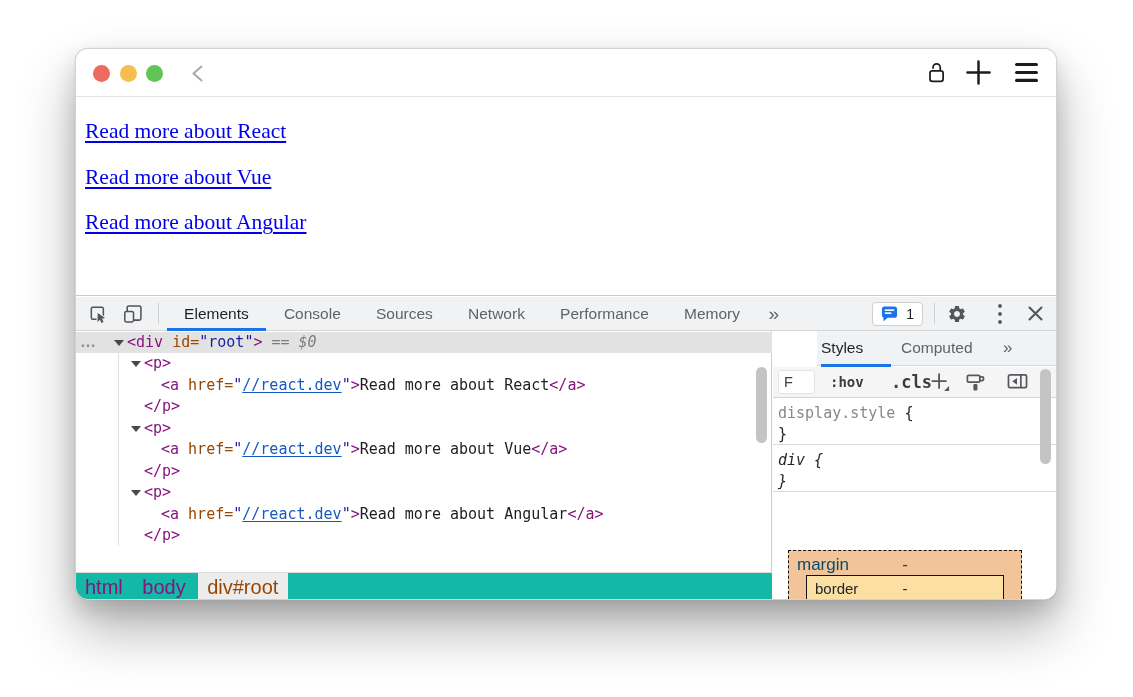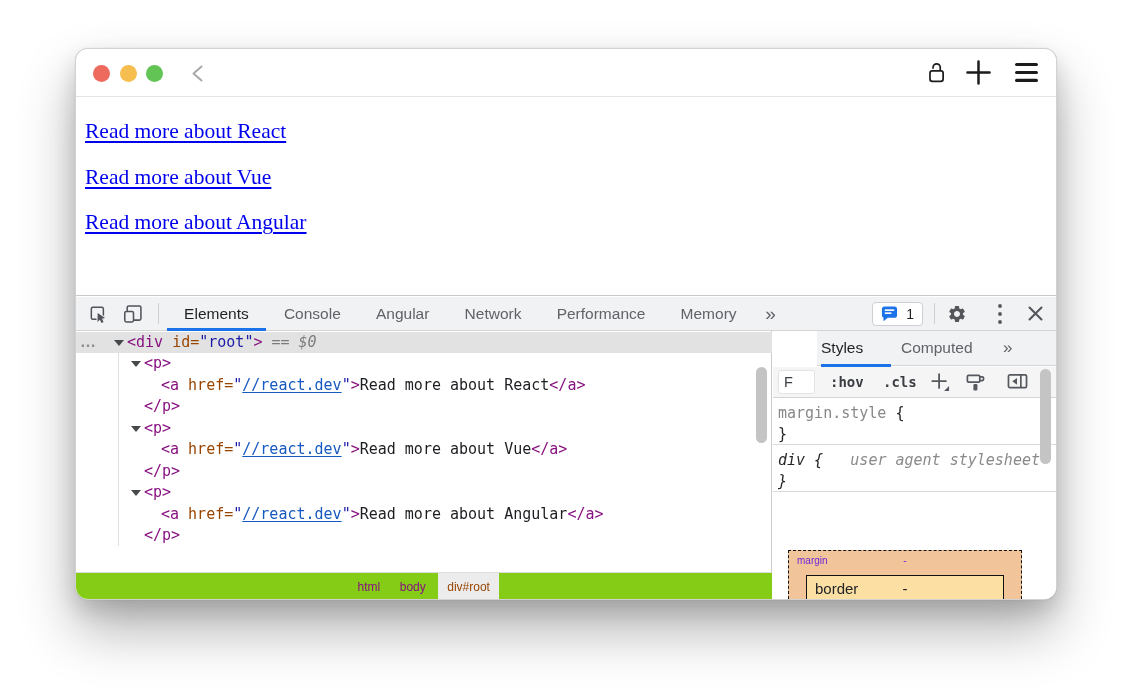--- a/index.html
+++ b/index.html
@@ -84,22 +84,22 @@
   .tk-val   { color:var(--c-val); }
   .tk-link  { color:var(--c-devlink); text-decoration:underline; text-underline-offset:2px; }
   .tk-text  { color:#1c1e21; }
   .tk-meta  { color:var(--c-meta); }
   .tk-meta_i{ color:var(--c-meta); font-style:italic; }
 
   .el-scrollbar { position:absolute; left:680px; top:36px; width:11px; height:76px;
     background:#c4c4c4; border-radius:6px; }
 
   .breadcrumbs { position:absolute; left:0; top:241px; width:696px; height:29px;
-    background:#84cc16; border-top:1px solid #dcdcdc; display:flex; align-items:center;
-    font-size:12px;justify-content:center; }
+    background:#14b8a6; border-top:1px solid #dcdcdc; display:flex; align-items:center;
+    font-size:20px; }
   .crumb { padding:0 8px; height:29px; line-height:28px; color:var(--c-tag); white-space:nowrap; }
   .crumb:first-child { margin-left:1px; }
   .crumb + .crumb { margin-left:3.5px; }
   .crumb.selected { background:#ececec; color:var(--c-attr); padding:0 9.5px; margin-left:4px !important; }
 
   
   .pane-styles { position:absolute; left:697px; top:0; width:283px; height:270px; background:#fff; }
   .ss-tabs { position:absolute; left:0; top:0; width:283px; height:35px; background:#f1f2f3;
     border-bottom:1px solid #d5d5d5;margin-left:44px; }
   .ss-tab { position:absolute; top:0; height:35px; line-height:34px; font-size:15.5px;
@@ -112,42 +112,42 @@
   .ss-more { position:absolute; left:186px; top:0; height:35px; line-height:33px;
     font-size:17px; color:#5f6368; }
 
   .ss-toolbar { position:absolute; left:0; top:36px; width:283px; height:31px;
     background:#f5f5f6; border-bottom:1px solid #d5d5d5; }
   .filter-box { position:absolute; left:5px; top:3px; width:37px; height:24px; background:#fff;
     border:1px solid #e3e3e3; border-radius:3px; font-size:14.5px; color:#3c4043;
     padding-left:5px; line-height:22px; overflow:hidden; white-space:nowrap; }
   .ss-hov { position:absolute; left:57px; top:0; height:30px; line-height:30px;
     font-family:"DejaVu Sans Mono",monospace; font-size:14px; font-weight:bold; color:#3a3d42; }
-  .ss-cls { position:absolute; left:110px; top:0; height:30px; line-height:30px;
-    font-family:"DejaVu Sans Mono",monospace; font-size:14px; font-weight:bold; color:#3a3d42; }
+  .ss-cls { position:absolute; left:118px; top:0; height:30px; line-height:30px;
+    font-family:"DejaVu Sans Mono",monospace; font-size:17px; font-weight:bold; color:#3a3d42; }
   .ss-plus  { position:absolute; left:157px; top:5px; width:20px; color:#55585e; }
   .ss-brush { position:absolute; left:192px; top:5px; width:21px; color:#55585e; }
   .ss-dock  { position:absolute; left:234px; top:5px; width:21px; color:#55585e; }
 
   .ss-content { position:absolute; left:0; top:67px; width:283px; height:203px; overflow:hidden;
     font-family:"DejaVu Sans Mono", monospace; font-size:15px; color:#232527; }
   .css-section { position:absolute; left:0; width:283px; border-bottom:1px solid #dadada;
     padding:5px 0 0 5px; }
   .css-section.italic { font-style:italic; }
   .css-line { height:20.5px; line-height:20.5px; white-space:nowrap; position:relative; }
   .css-note { position:absolute; right:16px; top:0; color:#8a8a8a; font-style:italic; }
   .ck-grey  { color:#888; }
   .ck-plain { color:#232527; }
   .ck-prop  { color:var(--c-prop); }
 
   .box-model { position:absolute; left:15px; top:152px; width:234px; height:90px;
     background:var(--margin-fill); border:1px dashed #111;
     font-family:"Liberation Sans", sans-serif; font-style:normal; }
   .bm-margin-row { position:absolute; left:0; top:0; width:100%; height:25px;
-    font-size:10px; color:#6d28d9; }
+    font-size:17px; color:#0c4a6e; }
   .bm-label { position:absolute; left:8px; top:4px; }
   .bm-dash { position:absolute; left:0; top:4px; width:100%; text-align:center; }
   .bm-border { position:absolute; left:17px; top:24px; width:198px; height:70px;
     background:var(--border-fill); border:1px solid #111; }
 
   .ss-scrollbar { position:absolute; left:267px; top:38px; width:11px; height:95px;
     background:#c4c4c4; border-radius:6px; }
 
   svg { display:block; }
 </style>
@@ -204,21 +204,21 @@
           <span class="ico-btn ico-device">
             <svg viewBox="0 0 26 26" width="21" height="21">
               <rect x="5.2" y="3.6" width="17" height="17.6" rx="2" fill="none" stroke="currentColor" stroke-width="1.9"></rect>
               <rect x="2.2" y="10.4" width="10.8" height="13" rx="2" fill="#f1f2f3" stroke="currentColor" stroke-width="1.9"></rect>
             </svg>
           </span>
           <span class="vsep"></span>
           <div class="dt-tabs" id="dt-tabs">
               <span class="dt-tab selected">Elements</span>
               <span class="dt-tab">Console</span>
-              <span class="dt-tab">Angular</span>
+              <span class="dt-tab">Sources</span>
               <span class="dt-tab">Network</span>
               <span class="dt-tab">Performance</span>
               <span class="dt-tab">Memory</span>
             </div>
           <span class="dt-more">»</span>
         </div>
         <div class="dt-right">
           <span class="issues-pill">
             <svg viewBox="0 0 20 18" width="19" height="17">
               <path d="M2 4.2 A2.7 2.7 0 0 1 4.7 1.5 h10.6 a2.7 2.7 0 0 1 2.7 2.7 v6.6 a2.7 2.7 0 0 1 -2.7 2.7 H8.2 L3.6 17.2 v-3.7 h.1 A2.7 2.7 0 0 1 2 10.8 z" fill="var(--bubble-blue)"></path>
@@ -333,25 +333,25 @@
                 <span class="bm-label">margin</span>
                 <span class="bm-dash">-</span>
               </div>
               <div class="bm-border">
                 <span class="bm-label">border</span>
                 <span class="bm-dash">-</span>
 
               </div>
             </div>
           <div class="css-section" style="top: 0px;">
-                <div class="css-line" style="padding-left: 0px;"><span class="ck-grey">margin.style</span><span class="ck-plain"> {</span></div>
+                <div class="css-line" style="padding-left: 0px;"><span class="ck-grey">display.style</span><span class="ck-plain"> {</span></div>
                 <div class="css-line" style="padding-left: 0px;"><span class="ck-plain">}</span></div>
               </div>
               <div class="css-section italic" style="top: 47px;">
-                <div class="css-line" style="padding-left: 0px;"><span class="ck-plain">div {</span><span class="css-note">user agent stylesheet</span></div>
+                <div class="css-line" style="padding-left: 0px;"><span class="ck-plain">div {</span></div>
                 <div class="css-line" style="padding-left: 0px;"><span class="ck-plain">}</span></div>
               </div>
             </div>
           <div class="ss-scrollbar"></div>
         </div>
       </div>
     </div>
 
   </div>
 </div>

